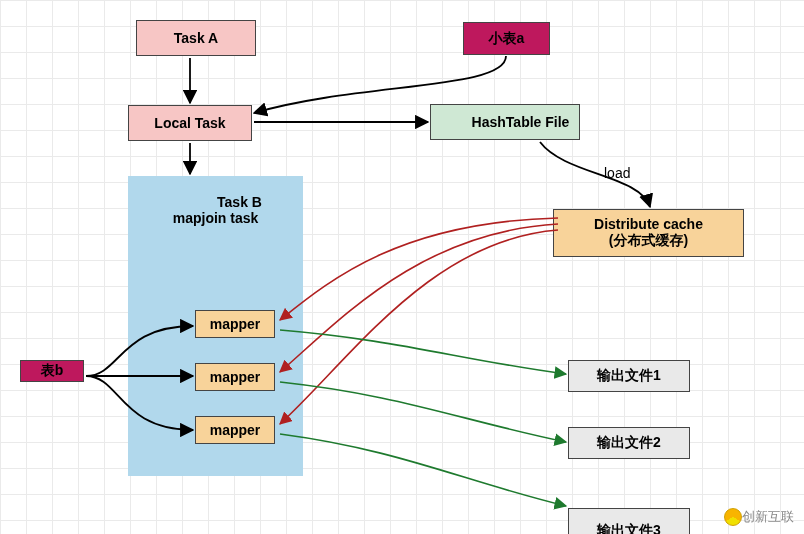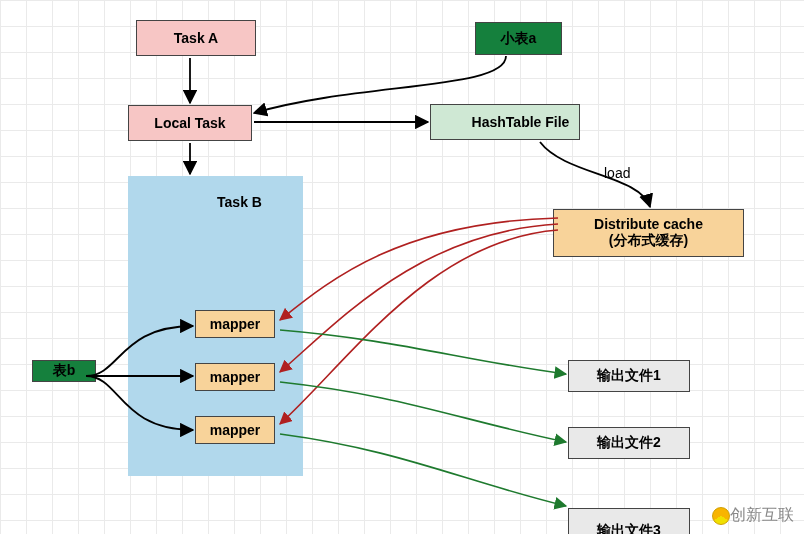--- a/index.html
+++ b/index.html
@@ -17,46 +17,47 @@
 }
 .node {
   position: absolute;
   display: flex; align-items: center; justify-content: center;
   text-align: center;
   border: 1.5px solid #444;
   font-weight: bold;
   padding: 2px 4px;
 }
 .pink { background:#f7c6c5; }
-.blue-light { background:#15803d;margin-left:12px; }
+.blue-light { background:#be185d; }
 .green { background:#cfe8d4; }
 .orange { background:#f8d39a; }
 .gray { background:#e9e9e9; }
 .big-blue {
   position:absolute; background:#b1d8ec;
   border:none;
 }
 .title { font-weight:bold; text-align:center; }
 .edge-label { position:absolute; font-size:14px; font-weight:normal; color:#000; }
 .watermark {
   position:absolute; right:10px; bottom:8px;
-  font-size:16px; color:#888; display:flex; align-items:center; 
+  font-size:13px; color:#888; display:flex; align-items:center; 
 }
 .watermark .logo {
   width:18px; height:18px; border-radius:50%;
   background: conic-gradient(#f8b400 0 120deg,#f0e000 120deg 240deg,#f8b400 240deg);
   border:1px solid #d0a000;
 }
 svg.arrows { position:absolute; inset:0; width:804px; height:534px; pointer-events:none; }
 </style>
 </head>
 <body>
 
 <div class="big-blue" style="left:128px; top:176px; width:175px; height:300px;">
   <div class="title" style="padding-top:18px;padding-left:48px;">Task B</div>
+  <div class="title">mapjoin task</div>
 </div>
 
 <div class="node pink" style="left:136px; top:20px; width:120px; height:36px;">Task A</div>
 <div class="node blue-light" style="left:463px; top:22px; width:87px; height:33px;">小表a</div>
 <div class="node pink" style="left:128px; top:105px; width:124px; height:36px;">Local Task</div>
 <div class="node green" style="left:430px; top:104px; width:150px; height:36px;padding-left:35px;">HashTable File</div>
 
 <div class="node orange" style="left:553px; top:209px; width:191px; height:48px; flex-direction:column;">
   <div>Distribute cache</div>
   <div>(分布式缓存)</div>

